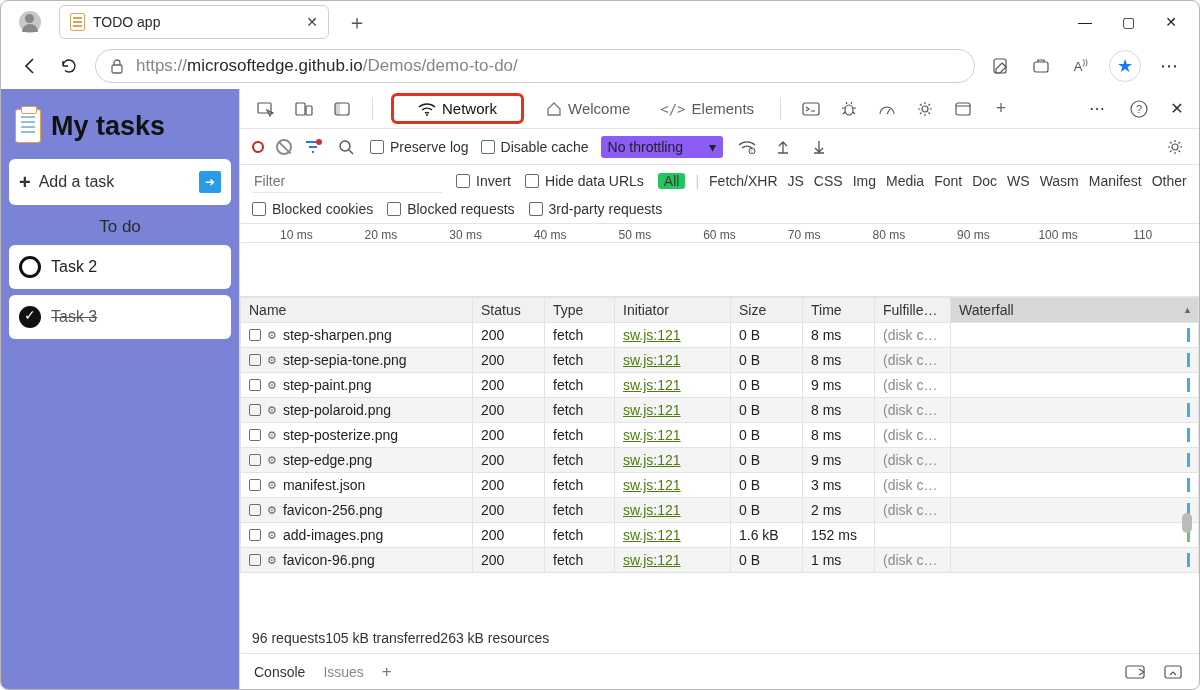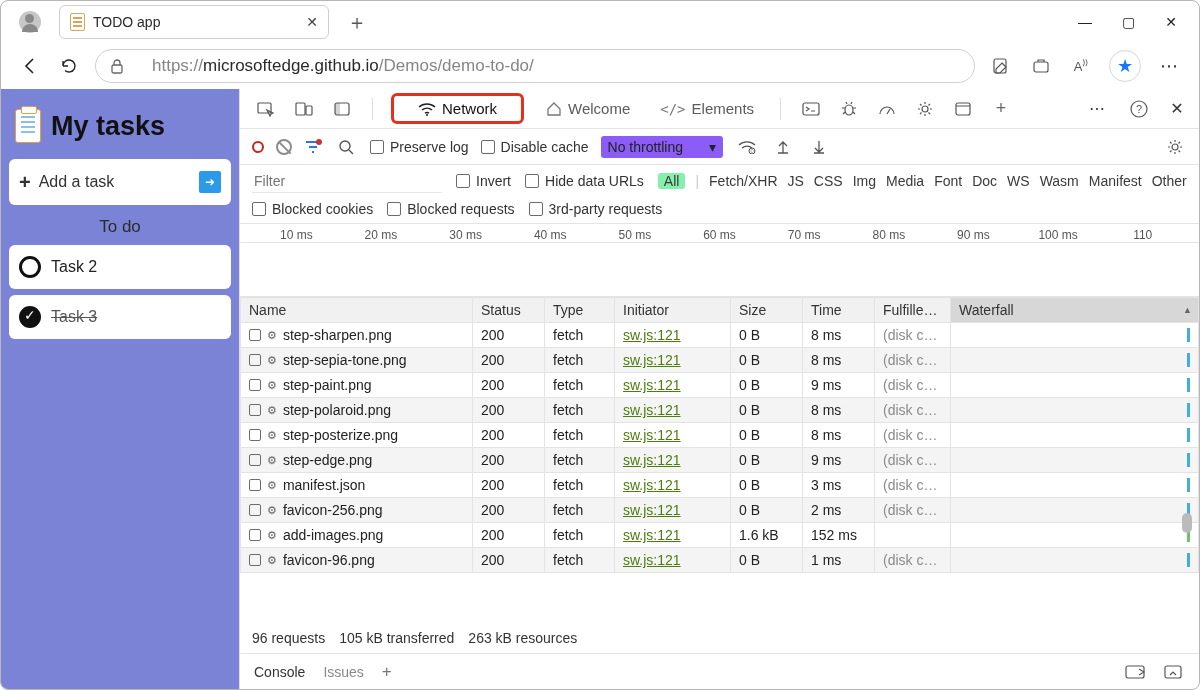--- a/index.html
+++ b/index.html
@@ -14,21 +14,21 @@
   .tab .favicon { width:15px; height:18px; background:#fff; border:1px solid #daa55b; border-radius:2px; position:relative; }
   .tab .favicon::before { content:""; position:absolute; left:2px; right:2px; top:3px; height:2px; background:#daa55b; box-shadow:0 4px 0 #daa55b,0 8px 0 #daa55b; }
   .tab .x { margin-left:auto; font-size:14px; color:#444; }
   .newtab { margin-left:18px; font-size:20px; color:#555; }
   .win-ctrls { margin-left:auto; display:flex; gap:30px; padding-right:22px; color:#222; }
   .win-ctrls span { font-size:14px; }
 
   
   .addrbar { height:46px; display:flex; align-items:center; gap:14px; padding:0 18px; }
   .ic { width:24px; height:24px; display:inline-flex; align-items:center; justify-content:center; color:#323232; font-size:16px; }
-  .url-box { flex:1; height:34px; border:1px solid #cfcfcf; border-radius:18px; display:flex; align-items:center; padding:0 14px; gap:28px; font-size:17px; color:#868686; }
+  .url-box { flex:1; height:34px; border:1px solid #cfcfcf; border-radius:18px; display:flex; align-items:center; padding:0 14px; gap:12px; font-size:17px; color:#868686; }
   .url-box .host { color:#2a2a2a; }
   .right-ics { display:flex; gap:16px; align-items:center; }
   .star { color:#1677ff; font-size:18px; }
   .star-pill { width:32px; height:32px; border:1px solid #d7d7d7; border-radius:16px; display:flex; align-items:center; justify-content:center; }
 
   
   .main { display:flex; height:calc(100% - 88px); }
 
   
   .app { width:238px; background:#7b83d6; padding:8px; }
@@ -62,21 +62,21 @@
   .rec { width:12px; height:12px; border:2px solid #c62323; border-radius:50%; }
   .nope { width:16px; height:16px; border:2px solid #8c8c8c; border-radius:50%; position:relative;}
   .nope::after{ content:""; position:absolute; left:-1px; top:6px; width:16px; height:2px; background:#8c8c8c; transform:rotate(45deg);}
   .cbx { display:flex; gap:6px; align-items:center; color:#333; font-size:14px;}
   .cbx .box { width:14px; height:14px; border:1px solid #6a6a6a; border-radius:2px;}
   .throttle { border:1px solid transparent; padding:2px 6px; background:#8b5cf6; border-radius:3px; display:flex; gap:26px; align-items:flex-end;}
 
   .filter-row{ display:flex; align-items:center; gap:14px; padding:4px 12px; flex-wrap:nowrap; color:#3a3a3a; }
   .filter-input{ width:190px; height:24px; border:0; border-bottom:1px solid #e6e6e6; color:#999; font-size:14px; padding:0 2px; background:transparent; }
   .chip{ cursor:pointer; }
-  .chip.sel{ background:#86efac; padding:0 6px; border-radius:3px;}
+  .chip.sel{ background:#22c55e; padding:0 6px; border-radius:3px;}
   .filter-row2{ display:flex; gap:14px; padding:4px 12px 6px; border-bottom:1px solid #e4e4e4;}
 
   .timeline-hdr{ display:flex; padding:4px 14px 0; font-size:12px; color:#555; gap:0; border-bottom:1px solid #e4e4e4;}
   .timeline-hdr span{ flex:1; text-align:center;}
   .timeline-body{ height:54px; border-bottom:1px solid #e4e4e4;}
 
   .gridwrap{ flex:1; overflow:hidden; display:flex; flex-direction:column;}
   table.net { width:100%; border-collapse:collapse; table-layout:fixed; font-size:14px;padding-left:36px;}
   table.net th, table.net td{ border:1px solid #e3e3e3; padding:4px 8px; text-align:left; white-space:nowrap; overflow:hidden; text-overflow:ellipsis;}
   table.net th{ background:#f1f1f1; font-weight:400; color:#333;}
@@ -86,21 +86,21 @@
   .cell-name{ display:flex; gap:6px; align-items:center;}
   .cell-name .cb{ width:12px; height:12px; border:1px solid #6d6d6d; border-radius:2px;}
   .cell-name .gear{ font-size:11px; color:#666;}
   .initiator{ color:#4d7c0f; text-decoration:underline;}
   td.num{ text-align:right; padding-right:10px;}
   .dim{ color:#8a8a8a;}
   .wf-bar{ width:3px; height:14px; background:#42aee0; margin-left:auto;}
   .wf-bar.alt{ background:#6dc46d;}
   .scroll-knob{ position:absolute; right:7px; width:10px; height:20px; border-radius:5px; background:#bbb;}
 
-  .statusbar{ height:30px; display:flex; align-items:center; gap:14px; padding:0 12px; font-size:14px; color:#333;}
+  .statusbar{ height:30px; display:flex; align-items:center; padding:0 12px; font-size:14px; color:#333;}
   .drawer{ height:36px; border-top:1px solid #e4e4e4; display:flex; align-items:center; gap:18px; padding:0 14px; font-size:14px; color:#333;}
   .drawer .tab2{ color:#888;}
   .drawer .right{ margin-left:auto; display:flex; gap:14px;}
 
   svg { display:block; }
 </style>
 </head>
 <body>
 
 <div class="titlebar">

